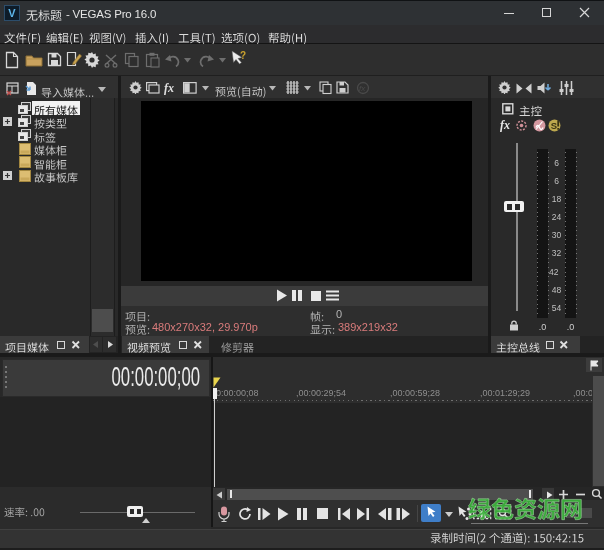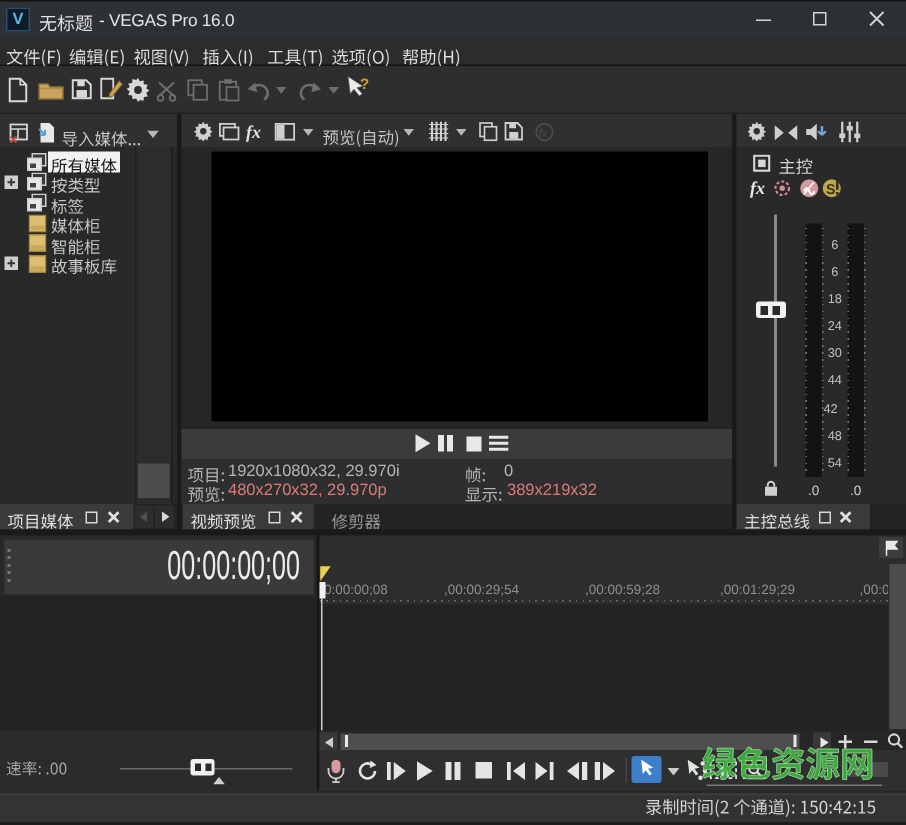--- a/index.html
+++ b/index.html
@@ -239,21 +239,20 @@
 <div class="a" style="left:292px;top:290px;width:3.5px;height:11px;background:#e8e8e8"></div>
 <div class="a" style="left:298px;top:290px;width:3.5px;height:11px;background:#e8e8e8"></div>
 <div class="a" style="left:311px;top:290.5px;width:10px;height:10px;background:#e8e8e8"></div>
 <svg class="a" style="left:326px;top:290px" width="13" height="11">
       <path d="M0 1.5 h13 M0 5.5 h13 M0 9.5 h13" stroke="#e8e8e8" stroke-width="2"></path>
     </svg>
 <div class="a" style="left:121px;top:306px;width:367px;height:30px;background:#2e2e2e"></div>
 <svg style="position:absolute;left:125px;top:308px;overflow:visible" width="25" height="16">
       <path d="M6.8 7.3V9.6C6.8 10.7 6.5 12.1 3.5 13.0C3.7 13.1 3.9 13.4 4.0 13.6C7.1 12.6 7.6 11.0 7.6 9.6V7.3ZM7.6 11.8C8.4 12.3 9.5 13.1 10.0 13.6L10.6 13.0C10.0 12.5 8.9 11.8 8.1 11.2ZM0.3 10.7 0.5 11.6C1.5 11.3 2.9 10.8 4.2 10.4L4.1 9.6L2.7 10.0V5.6H4.0V4.8H0.5V5.6H1.9V10.3ZM4.6 5.9V11.1H5.4V6.6H9.0V11.1H9.8V5.9H7.2C7.4 5.6 7.5 5.1 7.7 4.8H10.5V4.0H4.2V4.8H6.7C6.6 5.1 6.5 5.5 6.4 5.9Z M13.6 7.6H19.3V9.4H13.6ZM13.6 6.8V5.0H19.3V6.8ZM13.6 10.2H19.3V12.0H13.6ZM12.7 4.2V13.6H13.6V12.8H19.3V13.6H20.2V4.2Z M23.5 8.5C23.9 8.5 24.3 8.2 24.3 7.7C24.3 7.2 23.9 6.9 23.5 6.9C23.1 6.9 22.8 7.2 22.8 7.7C22.8 8.2 23.1 8.5 23.5 8.5ZM23.5 12.9C23.9 12.9 24.3 12.6 24.3 12.1C24.3 11.7 23.9 11.4 23.5 11.4C23.1 11.4 22.8 11.7 22.8 12.1C22.8 12.6 23.1 12.9 23.5 12.9Z" fill="#b4b4b4"></path>
     </svg>
-<div class="a" style="left:152px;top:308px;font-size:11px;color:#b4b4b4">1920x1080x32, 29.970i</div>
 <svg style="position:absolute;left:310px;top:308px;overflow:visible" width="14" height="16">
       <path d="M7.7 12.1C8.5 12.5 9.6 13.2 10.1 13.7L10.5 13.1C10.0 12.6 9.0 12.0 8.2 11.6ZM7.2 7.7V9.7C7.2 10.8 7.0 12.2 4.3 13.0C4.5 13.2 4.7 13.5 4.8 13.6C7.5 12.6 8.0 11.1 8.0 9.7V7.7ZM5.3 6.2V11.4H6.1V7.0H9.1V11.4H9.9V6.2H7.9V5.3H10.4V4.5H7.9V3.5H7.1V6.2ZM0.8 5.6V11.4H1.5V6.4H2.3V13.6H3.0V6.4H3.9V10.4C3.9 10.5 3.9 10.6 3.8 10.6C3.7 10.6 3.5 10.6 3.3 10.6C3.4 10.8 3.5 11.1 3.5 11.3C3.9 11.3 4.1 11.3 4.3 11.1C4.5 11.0 4.6 10.8 4.6 10.5V5.6H3.0V3.5H2.3V5.6Z M12.5 8.5C12.9 8.5 13.3 8.2 13.3 7.7C13.3 7.2 12.9 6.9 12.5 6.9C12.1 6.9 11.8 7.2 11.8 7.7C11.8 8.2 12.1 8.5 12.5 8.5ZM12.5 12.9C12.9 12.9 13.3 12.6 13.3 12.1C13.3 11.7 12.9 11.4 12.5 11.4C12.1 11.4 11.8 11.7 11.8 12.1C11.8 12.6 12.1 12.9 12.5 12.9Z" fill="#b4b4b4"></path>
     </svg>
 <div class="a" style="left:336px;top:308px;font-size:11px;color:#b4b4b4">0</div>
 <svg style="position:absolute;left:125px;top:321px;overflow:visible" width="25" height="16">
       <path d="M7.4 7.3V9.5C7.4 10.6 7.1 12.1 4.5 13.0C4.7 13.1 4.9 13.4 5.0 13.6C7.8 12.6 8.2 10.9 8.2 9.5V7.3ZM8.0 11.8C8.7 12.3 9.6 13.1 10.0 13.6L10.6 13.0C10.1 12.6 9.2 11.8 8.5 11.3ZM1.0 6.1C1.6 6.5 2.5 7.1 3.1 7.6H0.4V8.3H2.2V12.7C2.2 12.8 2.2 12.8 2.0 12.8C1.9 12.8 1.4 12.8 0.8 12.8C0.9 13.1 1.0 13.4 1.1 13.6C1.8 13.6 2.3 13.6 2.6 13.5C2.9 13.3 3.0 13.1 3.0 12.7V8.3H4.2C4.0 8.9 3.8 9.5 3.6 9.9L4.2 10.1C4.5 9.5 4.9 8.5 5.1 7.7L4.6 7.6L4.5 7.6H3.8L4.0 7.3C3.7 7.1 3.4 6.8 3.0 6.6C3.6 6.0 4.3 5.1 4.8 4.4L4.3 4.0L4.2 4.0H0.6V4.8H3.6C3.3 5.3 2.8 5.8 2.4 6.2L1.4 5.5ZM5.5 5.9V11.1H6.3V6.6H9.3V11.1H10.1V5.9H8.0L8.3 4.8H10.5V4.0H5.1V4.8H7.4C7.4 5.1 7.3 5.5 7.2 5.9Z M18.1 5.9C18.6 6.4 19.3 7.2 19.5 7.7L20.3 7.3C20.0 6.8 19.4 6.1 18.8 5.6ZM12.3 4.1V7.2H13.1V4.1ZM14.6 3.6V7.6H15.4V3.6ZM16.8 10.7V12.5C16.8 13.3 17.1 13.5 18.2 13.5C18.4 13.5 19.9 13.5 20.1 13.5C21.0 13.5 21.2 13.2 21.3 11.9C21.1 11.9 20.8 11.8 20.6 11.6C20.5 12.6 20.5 12.8 20.0 12.8C19.7 12.8 18.5 12.8 18.2 12.8C17.7 12.8 17.6 12.7 17.6 12.5V10.7ZM16.0 9.2V10.0C16.0 10.9 15.7 12.2 11.7 13.0C11.9 13.2 12.1 13.5 12.3 13.7C16.4 12.7 16.9 11.2 16.9 10.1V9.2ZM13.2 7.9V11.4H14.0V8.7H19.2V11.4H20.0V7.9ZM17.4 3.5C17.1 4.7 16.6 6.0 16.0 6.8C16.2 6.9 16.5 7.1 16.7 7.2C17.0 6.7 17.4 6.1 17.7 5.4H21.3V4.6H18.0C18.1 4.3 18.1 4.0 18.2 3.7Z M23.5 8.5C23.9 8.5 24.3 8.2 24.3 7.7C24.3 7.2 23.9 6.9 23.5 6.9C23.1 6.9 22.8 7.2 22.8 7.7C22.8 8.2 23.1 8.5 23.5 8.5ZM23.5 12.9C23.9 12.9 24.3 12.6 24.3 12.1C24.3 11.7 23.9 11.4 23.5 11.4C23.1 11.4 22.8 11.7 22.8 12.1C22.8 12.6 23.1 12.9 23.5 12.9Z" fill="#b4b4b4"></path>
     </svg>
 <div class="a" style="left:152px;top:321px;font-size:11px;color:#d97b7b">480x270x32, 29.970p</div>
 <svg style="position:absolute;left:310px;top:321px;overflow:visible" width="25" height="16">
       <path d="M2.7 6.5H8.3V7.6H2.7ZM2.7 4.7H8.3V5.9H2.7ZM1.9 4.1V8.3H9.2V4.1ZM9.0 9.1C8.7 9.8 8.0 10.8 7.5 11.4L8.1 11.7C8.6 11.1 9.3 10.2 9.7 9.5ZM1.4 9.5C1.8 10.2 2.3 11.2 2.6 11.7L3.3 11.4C3.0 10.8 2.5 9.9 2.0 9.2ZM6.3 8.7V12.3H4.7V8.7H3.9V12.3H0.4V13.1H10.6V12.3H7.1V8.7Z M13.6 8.9C13.1 10.1 12.3 11.4 11.4 12.1C11.6 12.3 12.0 12.5 12.1 12.6C13.0 11.8 13.9 10.5 14.4 9.1ZM18.5 9.2C19.3 10.3 20.2 11.7 20.4 12.7L21.3 12.3C20.9 11.3 20.1 10.0 19.3 8.9ZM12.6 4.3V5.1H20.4V4.3ZM11.7 7.0V7.8H16.1V12.6C16.1 12.7 16.0 12.8 15.8 12.8C15.6 12.8 14.9 12.8 14.1 12.8C14.3 13.0 14.4 13.4 14.4 13.6C15.4 13.6 16.0 13.6 16.4 13.5C16.8 13.3 17.0 13.1 17.0 12.6V7.8H21.4V7.0Z M23.5 8.5C23.9 8.5 24.3 8.2 24.3 7.7C24.3 7.2 23.9 6.9 23.5 6.9C23.1 6.9 22.8 7.2 22.8 7.7C22.8 8.2 23.1 8.5 23.5 8.5ZM23.5 12.9C23.9 12.9 24.3 12.6 24.3 12.1C24.3 11.7 23.9 11.4 23.5 11.4C23.1 11.4 22.8 11.7 22.8 12.1C22.8 12.6 23.1 12.9 23.5 12.9Z" fill="#b4b4b4"></path>
@@ -321,21 +320,21 @@
 <div class="a" style="left:565px;top:149px;width:11px;height:169px;background:#141414"></div>
 <div class="a" style="left:536.5px;top:152px;width:1px;height:163px;background:repeating-linear-gradient(to bottom,#777 0,#777 1px,transparent 1px,transparent 4.6px)"></div>
 <div class="a" style="left:547.5px;top:152px;width:1px;height:163px;background:repeating-linear-gradient(to bottom,#777 0,#777 1px,transparent 1px,transparent 4.6px)"></div>
 <div class="a" style="left:564.5px;top:152px;width:1px;height:163px;background:repeating-linear-gradient(to bottom,#777 0,#777 1px,transparent 1px,transparent 4.6px)"></div>
 <div class="a" style="left:575.5px;top:152px;width:1px;height:163px;background:repeating-linear-gradient(to bottom,#777 0,#777 1px,transparent 1px,transparent 4.6px)"></div>
 <div class="a" style="left:549px;top:158px;width:15px;text-align:center;font-size:8.5px;color:#c0c0c0">6</div>
 <div class="a" style="left:549px;top:176px;width:15px;text-align:center;font-size:8.5px;color:#c0c0c0">6</div>
 <div class="a" style="left:549px;top:194px;width:15px;text-align:center;font-size:8.5px;color:#c0c0c0">18</div>
 <div class="a" style="left:549px;top:212px;width:15px;text-align:center;font-size:8.5px;color:#c0c0c0">24</div>
 <div class="a" style="left:549px;top:230px;width:15px;text-align:center;font-size:8.5px;color:#c0c0c0">30</div>
-<div class="a" style="left:549px;top:248px;width:15px;text-align:center;font-size:8.5px;color:#c0c0c0">44</div>
+<div class="a" style="left:549px;top:248px;width:15px;text-align:center;font-size:8.5px;color:#c0c0c0">32</div>
 <div class="a" style="left:549px;top:267px;width:37px;text-align:left;font-size:8.5px;color:#c0c0c0">42</div>
 <div class="a" style="left:549px;top:285px;width:15px;text-align:center;font-size:8.5px;color:#c0c0c0">48</div>
 <div class="a" style="left:549px;top:303px;width:15px;text-align:center;font-size:8.5px;color:#c0c0c0">54</div>
 <div class="a" style="left:537px;top:322px;width:11px;text-align:center;font-size:9px;color:#cfcfcf">.0</div>
 <div class="a" style="left:565px;top:322px;width:11px;text-align:center;font-size:9px;color:#cfcfcf">.0</div>
 <svg class="a" style="left:509px;top:320px" width="10" height="11">
       <rect x="1" y="4.5" width="8" height="6" fill="#cfcfcf"></rect>
       <path d="M2.8 4.5 v-1.2 a2.2 2.2 0 0 1 4.4 0 v1.2" fill="none" stroke="#cfcfcf" stroke-width="1.3"></path>
     </svg>
 <div class="a" style="left:491px;top:336px;width:113px;height:17px;background:#232323"></div>

